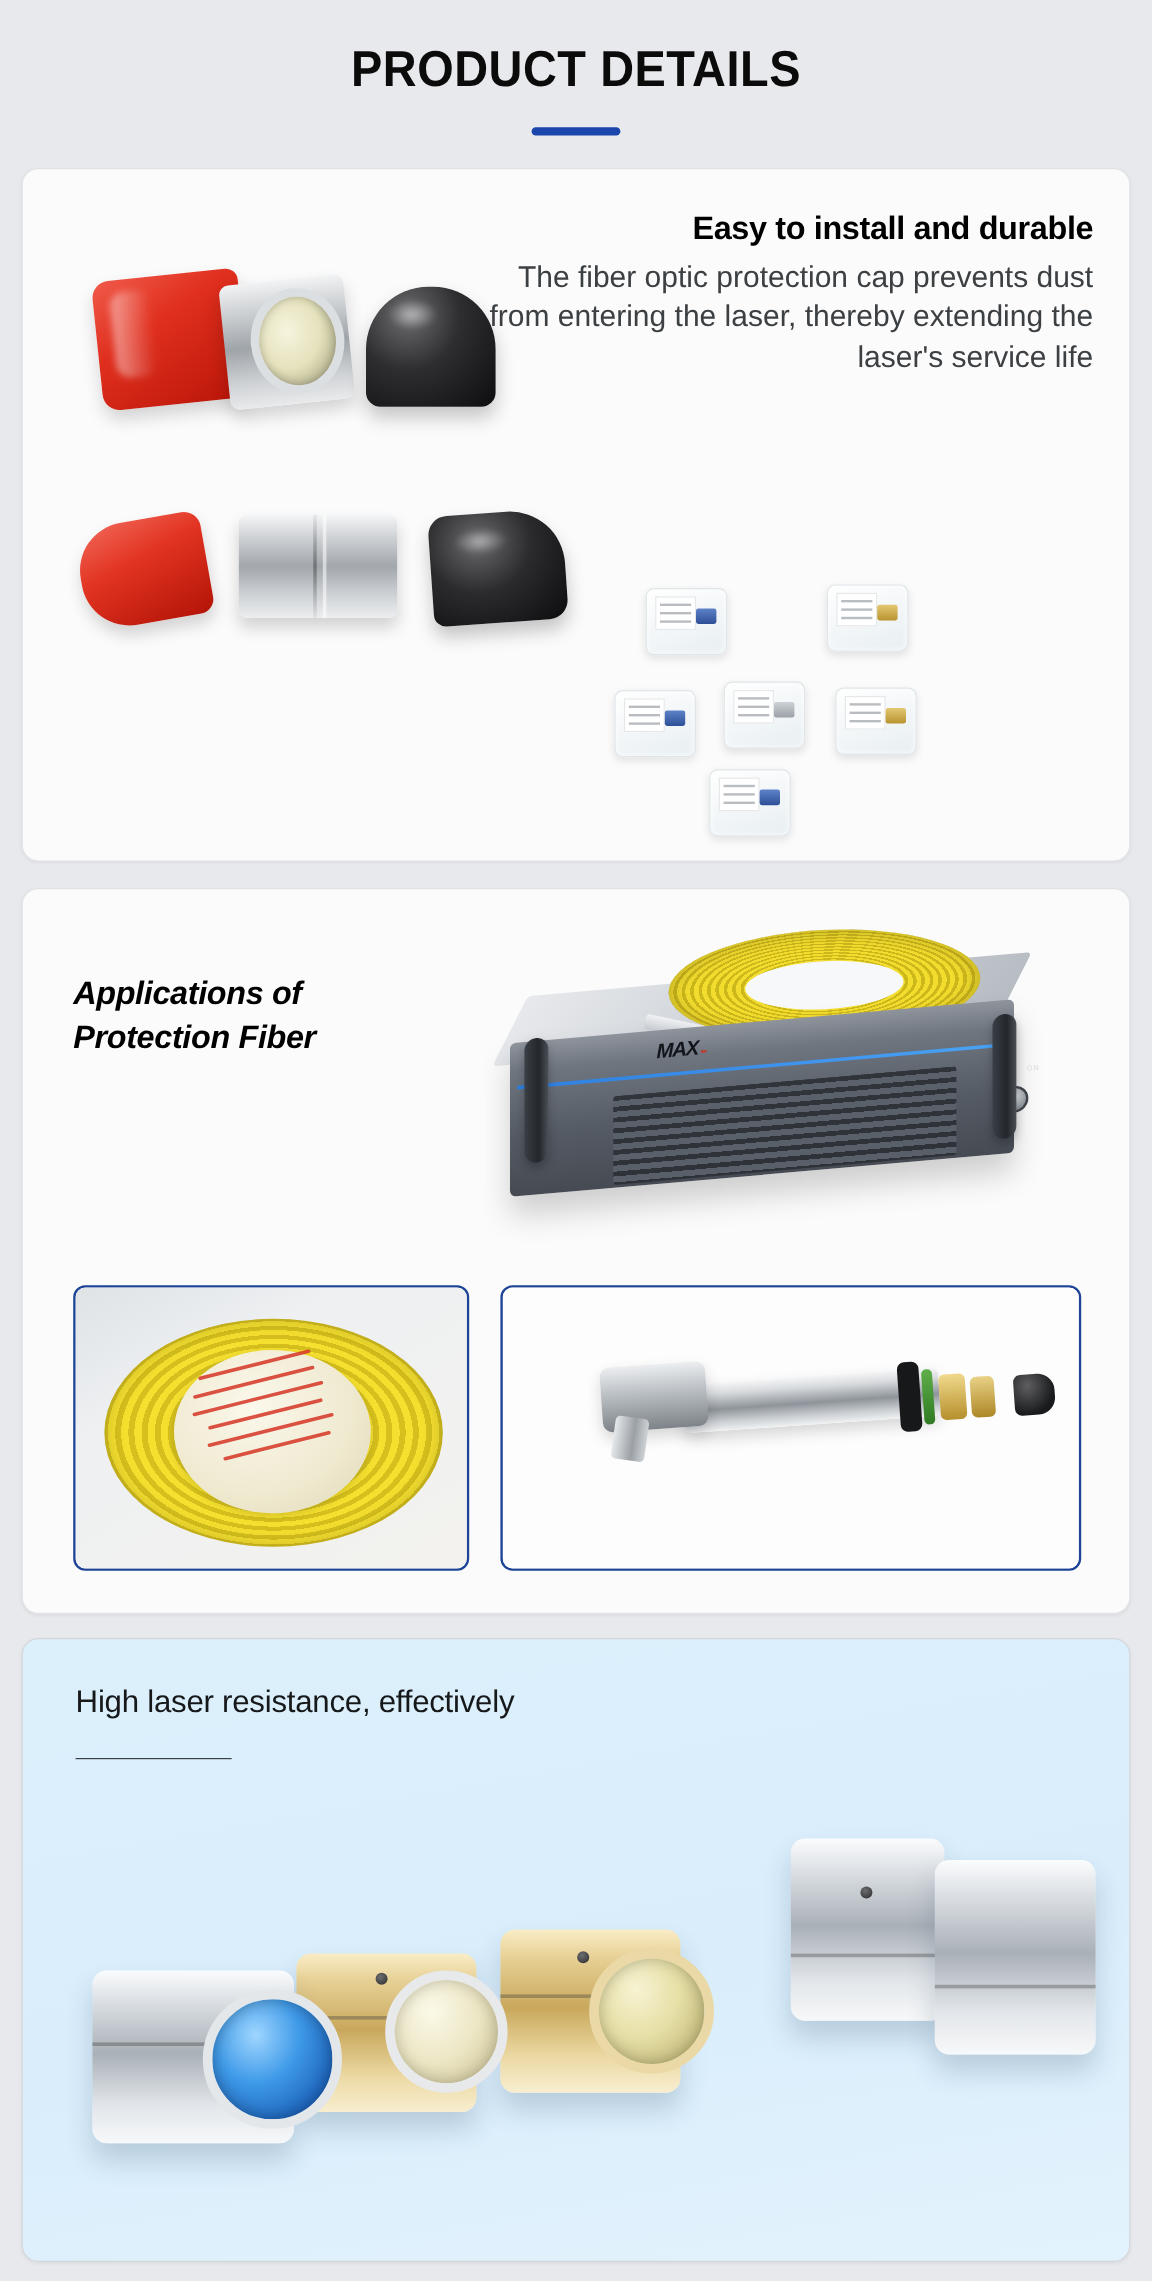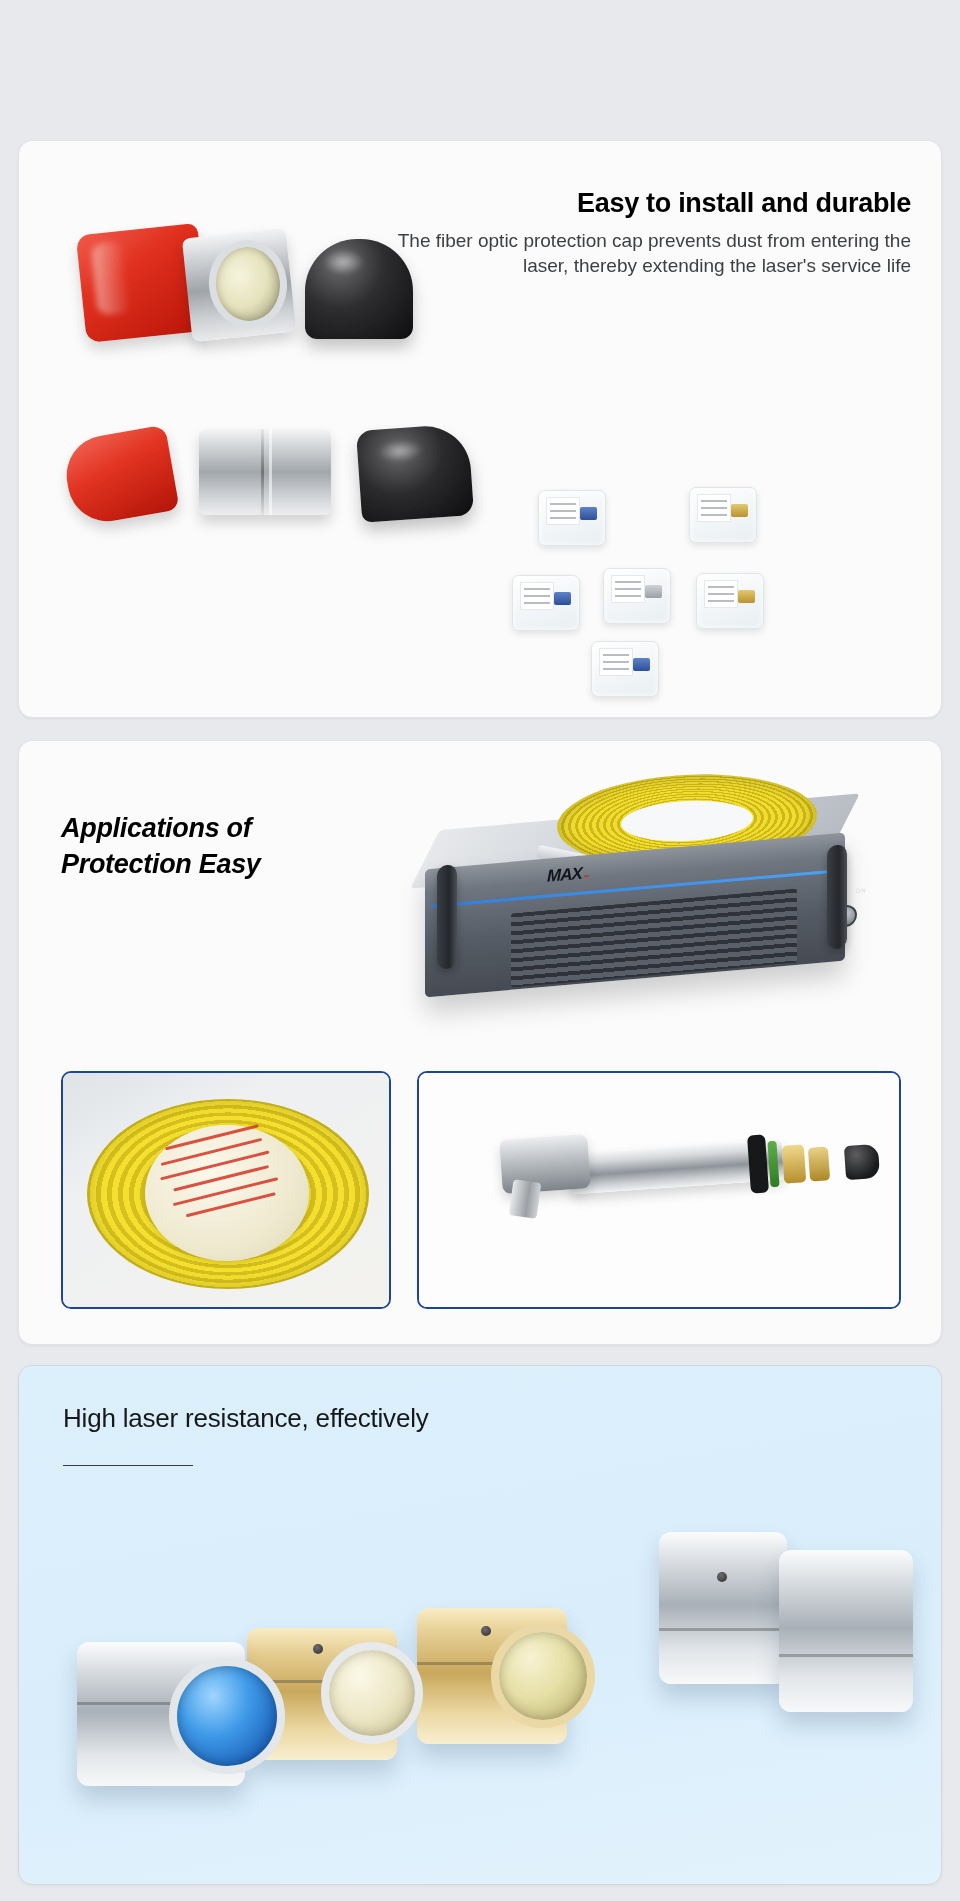--- a/index.html
+++ b/index.html
@@ -42,29 +42,29 @@
   .card-blue {
     background: linear-gradient(170deg,#dcf0fc 0%, #d9edfb 55%, #e3f3fd 100%);
     border: 1px solid #d3d7dc;
     box-shadow: 0 1px 3px rgba(0,0,0,0.05);
     padding-left: 17px;
   }
 
   
   #card1 { top: 140px; height: 578px; }
   .c1-head {
-    position: absolute; right: 30px; top: 47px;
+    position: absolute; right: 30px; top: 34px;
     width: 520px; text-align: right; margin-left: 39px;
   }
   .c1-title {
     font-size: 27px; font-weight: bold; color: #000;
     letter-spacing: -0.3px;
   }
   .c1-body {
-    margin-top: 9px; font-size: 19px; line-height: 1.33;
+    margin-top: 9px; font-size: 25px; line-height: 1.33;
     color: #3d4043; text-align: right;
   }
 
   
   .c1-stage { position: absolute; inset: 0; }
 
   
   .red-cap-big {
     position: absolute; left: 62px; top: 88px;
     width: 122px; height: 108px;
@@ -367,20 +367,24 @@
   .cap-hole {
     position:absolute; width: 10px; height: 10px; border-radius:50%;
     background: radial-gradient(circle at 40% 35%, #6e6e70, #2a2a2c);
   }
 </style>
 </head>
 <body>
 
 <div class="page">
 
+  <div class="title-block">
+    <div class="page-title">PRODUCT DETAILS</div>
+    <div class="title-rule"></div>
+  </div>
 
   <div class="card card-white" id="card1">
 
     <div class="c1-stage">
       <div class="red-cap-big"></div>
       <div class="ferrule-big">
         <div class="lens"></div>
       </div>
       <div class="black-cap-big"></div>
 
@@ -441,21 +445,21 @@
     <div class="c1-head">
       <div class="c1-title">Easy to install and durable</div>
       <div class="c1-body">The fiber optic protection cap prevents dust from entering the laser, thereby extending the laser's service life</div>
     </div>
   </div>
 
   <div class="card card-white" id="card2">
 
     <div class="c2-head">
       <div class="c2-title">Applications of</div>
-      <div class="c2-title">Protection Easy</div>
+      <div class="c2-title">Protection Fiber</div>
     </div>
 
     <div class="laser-wrap">
       <div class="laser-top"></div>
       <div class="coil"></div>
       <div class="coil-tail"></div>
       <div class="laser-body"></div>
       <div class="blue-line"></div>
       <div class="vent"></div>
       <div class="max-logo">MAX<small>▪▪▪</small></div>

